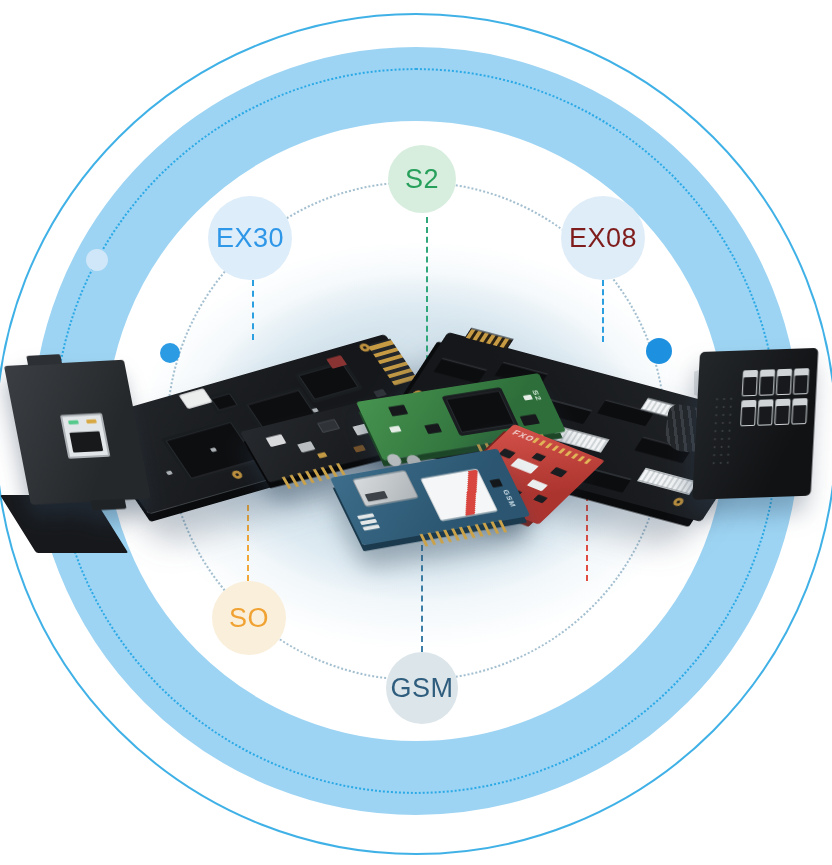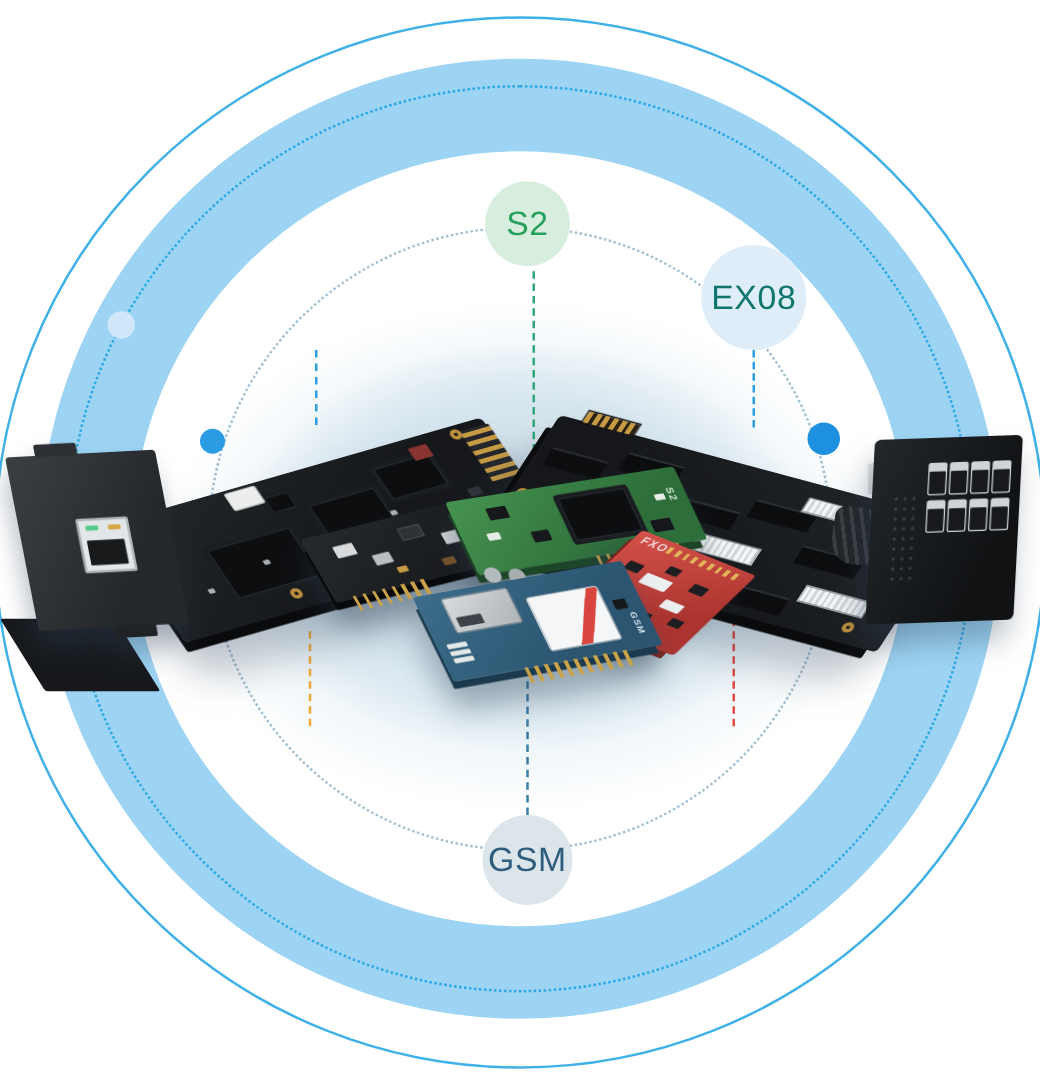--- a/index.html
+++ b/index.html
@@ -33,21 +33,21 @@
   .dash-ex08 { left:602px; top:280px; height:62px;  border-left:2px dashed #2B9FE0; }
   .dash-so   { left:247px; top:505px; height:76px;  border-left:2px dashed #F0A838; }
   .dash-o2   { left:586px; top:455px; height:126px; border-left:2px dashed #E04B42; }
   .dash-gsm  { left:421px; top:545px; height:107px; border-left:2px dashed #3D7EA6; }
 
   
   .badge { position:absolute; border-radius:50%; display:flex; align-items:center;
            justify-content:center; z-index:9; font-weight:500; font-size:27px;
            letter-spacing:.5px; cursor:pointer; }
   .badge-ex30 { left:208px; top:196px; width:84px; height:84px; background:#DEEDFA; color:#2E97E8; }
-  .badge-ex08 { left:561px; top:196px; width:84px; height:84px; background:#DFEDF9; color:#0f766e; }
+  .badge-ex08 { left:561px; top:196px; width:84px; height:84px; background:#DFEDF9; color:#7f1d1d; }
   .badge-s2   { left:388px; top:145px; width:68px; height:68px; background:#D7EEDE; color:#27A05B; }
   .badge-so   { left:212px; top:581px; width:74px; height:74px; background:#FAEFDB; color:#F0A233; }
   .badge-o2   { left:550px; top:581px; width:74px; height:74px; background:#F6CBD0; color:#D8362F; font-size:29px; }
   .badge-gsm  { left:386px; top:652px; width:72px; height:72px; background:#DCE5E9; color:#2F5D7E; }
 
   
   .board { position:absolute; transform-origin:0 0; border-radius:4px; }
   .part { position:absolute; }
   .gold-ring { position:absolute; width:9px; height:9px; border-radius:50%;
                border:3px solid #BB8F3E; background:#141518; }
@@ -292,23 +292,29 @@
     <div class="sim-holder"></div>
     <div class="wbar" style="left:8px; top:42px;"></div>
     <div class="wbar" style="left:8px; top:48px;"></div>
     <div class="wbar" style="left:8px; top:54px;"></div>
     <div class="gsm-chipset"></div>
     <div class="smc" style="left:148px; top:30px; width:10px; height:8px; background:#15181B;"></div>
     <div class="silk silk-v" style="left:162px; top:42px; color:#CFE0EA; font-size:7px;">GSM</div>
     <div class="comb" style="left:58px; bottom:-12px; width:84px;"></div>
   </div>
 
+  <div class="badge badge-ex30">
+    <span>EX30</span>
+  </div>
   <div class="badge badge-s2">
     <span>S2</span>
   </div>
   <div class="badge badge-ex08">
     <span>EX08</span>
   </div>
+  <div class="badge badge-so">
+    <span>SO</span>
+  </div>
   <div class="badge badge-gsm">
     <span>GSM</span>
   </div>
 
 </div>
 
 </body></html>

